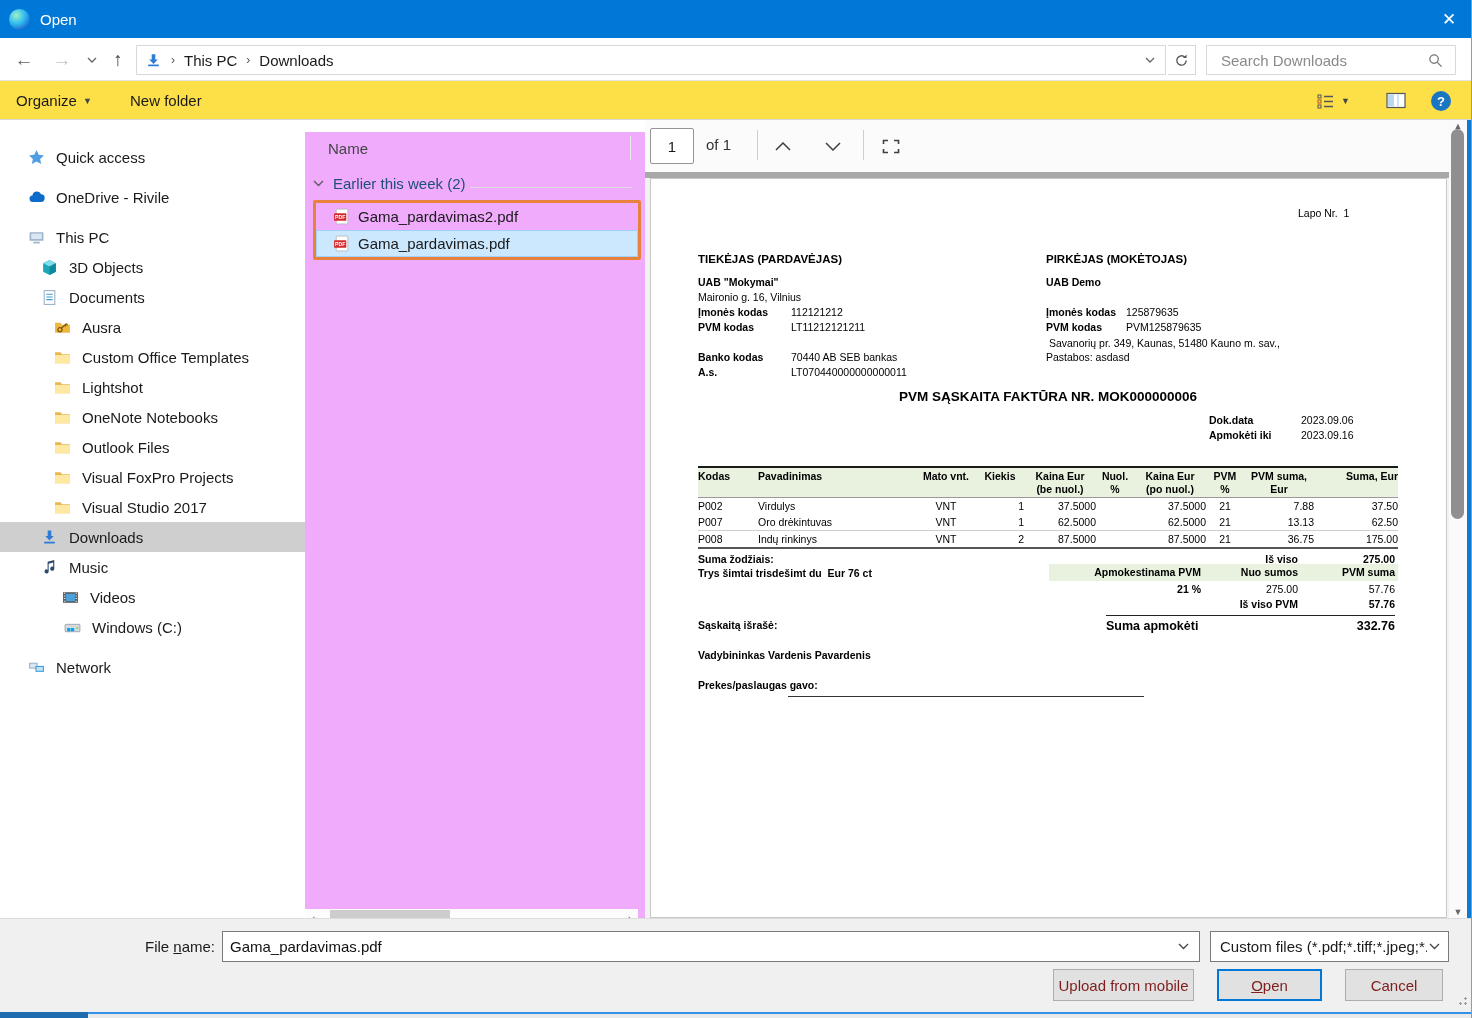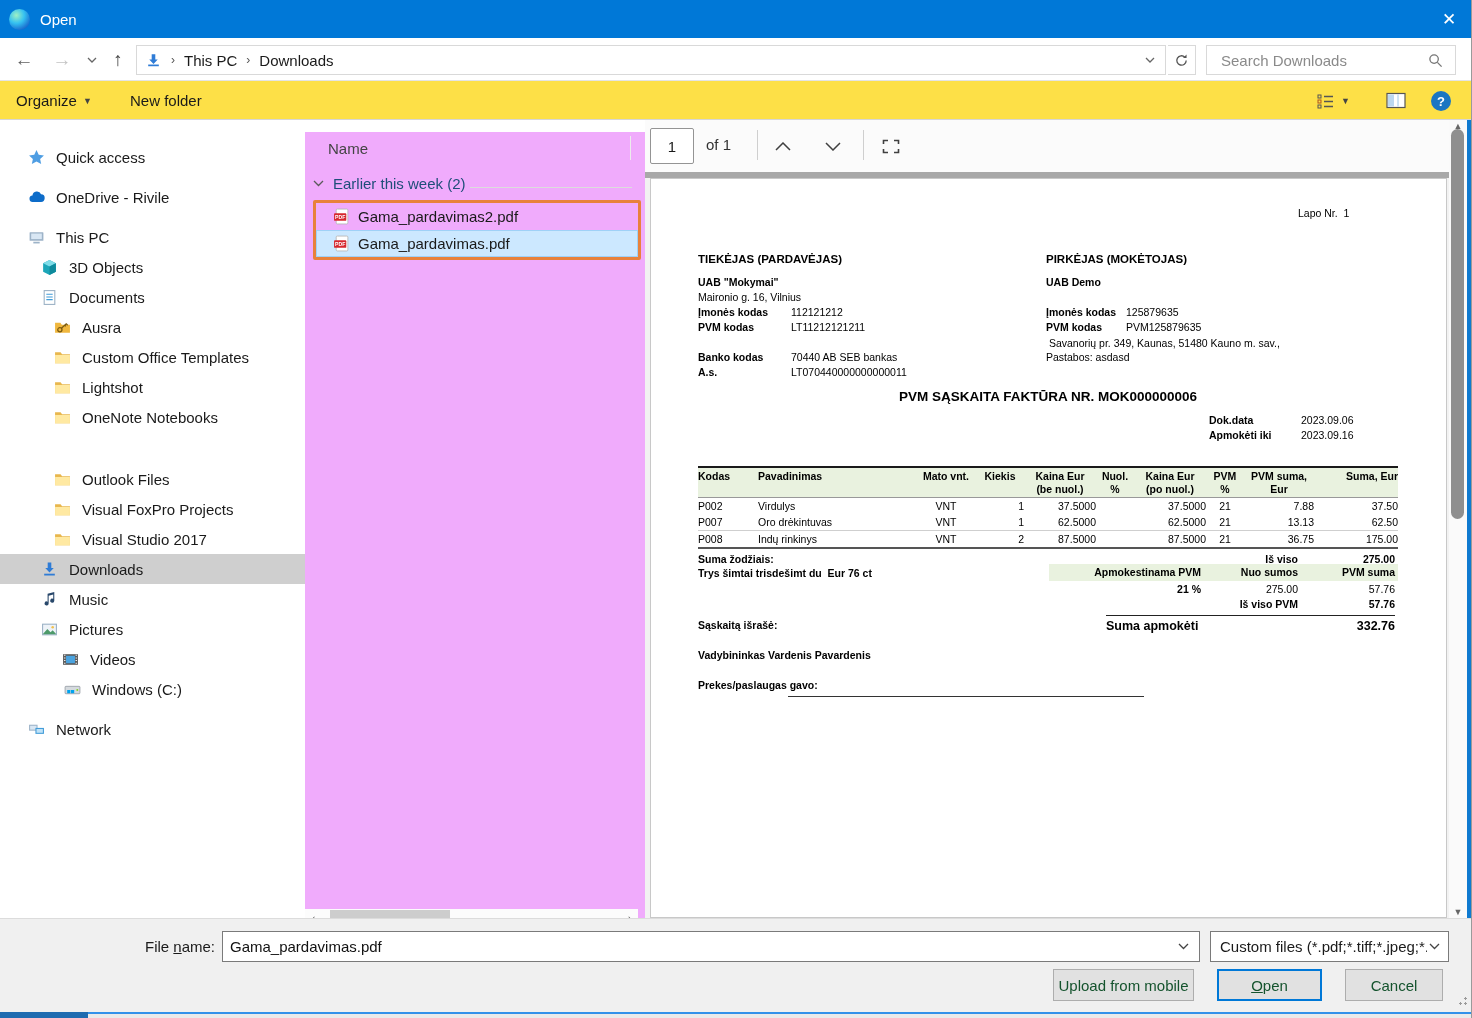--- a/index.html
+++ b/index.html
@@ -81,21 +81,21 @@
   table.inv tbody { border-bottom:2px solid #555; }
   .inv-green { position:absolute; left:398px; top:385px; width:349px; height:17px; background:#e9f2df; }
 
   
   .footer { position:absolute; left:0; top:918px; width:1472px; height:94px; background:#f0f0f0; border-top:1px solid #dcdcdc; font-size:15px; color:#1a1a1a; }
   .fn-label { position:absolute; left:145px; top:19px; }
   .fn-combo { position:absolute; left:222px; top:12px; width:978px; height:31px; border:1px solid #7a7a7a; background:#fff; display:flex; align-items:center; }
   .fn-combo input { border:none; outline:none; flex:1; font-size:15px; padding-left:7px; color:#111; font-family:"Liberation Sans",sans-serif; }
   .ft-combo { position:absolute; left:1210px; top:12px; width:239px; height:31px; border:1px solid #7a7a7a; background:#fff; display:flex; align-items:center; font-size:15px; }
   .ft-combo .txt { flex:1; padding-left:9px; overflow:hidden; white-space:nowrap; }
-  .btn { position:absolute; top:50px; height:32px; background:#e1e1e1; border:1px solid #adadad; font-size:15px; color:#14532d; display:flex; align-items:center; justify-content:center; cursor:pointer; font-family:"Liberation Sans",sans-serif; }
+  .btn { position:absolute; top:50px; height:32px; background:#e1e1e1; border:1px solid #adadad; font-size:15px; color:#7f1d1d; display:flex; align-items:center; justify-content:center; cursor:pointer; font-family:"Liberation Sans",sans-serif; }
   .btn.primary { border:2px solid #0078d7; }
   .grip { position:absolute; right:4px; bottom:6px; width:12px; height:12px;
     background-image: radial-gradient(circle, #9a9a9a 1.2px, transparent 1.3px);
     background-size:5px 5px; background-position:bottom right; clip-path:polygon(100% 0,100% 100%,0 100%); }
 
   .strip { position:absolute; left:0; top:1012px; width:1472px; height:6px; background:#eaeaea; border-top:2px solid #3391e9; }
   .strip .seg { position:absolute; left:0; top:-2px; width:88px; height:8px; background:#1e6bb0; }
 
   .u { text-decoration:underline; }
   svg { display:block; }
@@ -270,21 +270,21 @@
         </div>
         <div class="side-row" style="padding-left: 54px;">
           <span class="side-icon">
             <svg viewBox="0 0 16 16">
               <path d="M1 3h5.2l1.4 1.9H15V13.5H1z" fill="#e8b64c"></path>
               <path d="M1 5.6h14v7.9H1z" fill="#ffe9a2"></path>
             </svg>
           </span>
           <span>OneNote Notebooks</span>
         </div>
-        <div class="side-row" style="padding-left: 54px; margin-top: 32px;">
+        <div class="side-row" style="padding-left: 54px;">
           <span class="side-icon">
             <svg viewBox="0 0 16 16">
               <path d="M1 3h5.2l1.4 1.9H15V13.5H1z" fill="#e8b64c"></path>
               <path d="M1 5.6h14v7.9H1z" fill="#ffe9a2"></path>
             </svg>
           </span>
           <span>Outlook Files</span>
         </div>
         <div class="side-row" style="padding-left: 54px;">
           <span class="side-icon">
@@ -313,30 +313,20 @@
           </span>
           <span>Downloads</span>
         </div>
         <div class="side-row" style="padding-left: 41px;">
           <span class="side-icon">
             <svg viewBox="0 0 16 16">
               <path d="M6.2 2.5L12.5 1v8.1a1.9 1.9 0 1 1-1-1.7V3.4L7.2 4.5v7.3a1.9 1.9 0 1 1-1-1.7z" fill="#29486b"></path>
             </svg>
           </span>
           <span>Music</span>
-        </div>
-        <div class="side-row" style="padding-left: 41px;">
-          <span class="side-icon">
-            <svg viewBox="0 0 16 16">
-              <rect x="1.5" y="3" width="13" height="10" fill="#eef3f8" stroke="#9ab0c4"></rect>
-              <path d="M2 12l4-4.5 3 3.2 2-2 3 3.3v.5H2z" fill="#4d9a6a"></path>
-              <circle cx="11" cy="5.8" r="1.2" fill="#f2c14e"></circle>
-            </svg>
-          </span>
-          <span>Pictures</span>
         </div>
         <div class="side-row" style="padding-left: 62px;">
           <span class="side-icon">
             <svg viewBox="0 0 16 16">
               <rect x="1" y="3" width="14" height="10" fill="#5a5a5a"></rect>
               <rect x="3.8" y="4.5" width="8.4" height="7" fill="#4aa3df"></rect>
               <path d="M2 4h1.2M2 6.5h1.2M2 9h1.2M2 11.5h1.2M12.8 4h1.2M12.8 6.5h1.2M12.8 9h1.2M12.8 11.5h1.2" stroke="#fff" stroke-width="1"></path>
             </svg>
           </span>
           <span>Videos</span>

